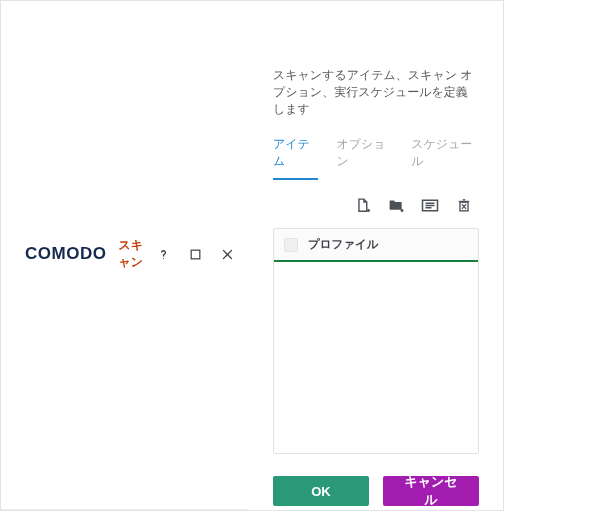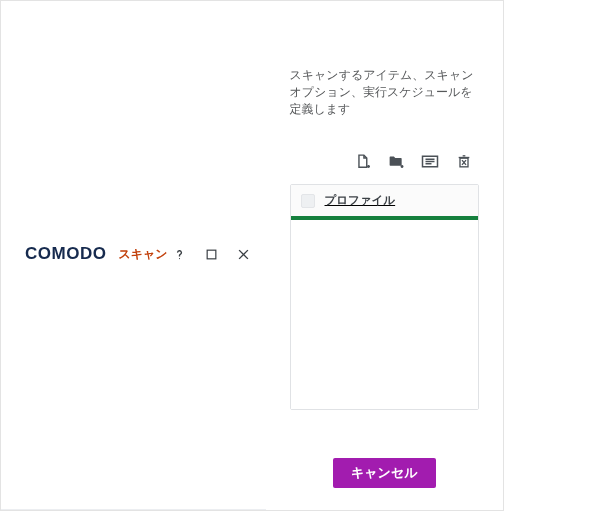--- a/index.html
+++ b/index.html
@@ -129,23 +129,22 @@
       height: 226px;
       display: flex;
       flex-direction: column;
       border-radius: 2px;
     }
     .list-header {
       display: flex;
       align-items: center;
       gap: 10px;
       padding: 8px 10px;
-      border-bottom: 4px solid #15803d;
+      border-bottom: 2px solid #15803d;
       background: #fbfbfb;
-      text-decoration: underline;
     }
     .header-check {
       width: 14px;
       height: 14px;
       background: #eef0f2;
       border: 1px solid #e3e5e8;
       border-radius: 2px;
       cursor: pointer;
     }
     .list-header-label {
@@ -214,20 +213,25 @@
         </svg>
       </div>
     </div>
   </div>
 
   <div class="content">
 
 
     <div class="subtitle">スキャンするアイテム、スキャン オプション、実行スケジュールを定義します</div>
 
+    <div class="tabs">
+      <div class="tab active">アイテム</div>
+      <div class="tab">オプション</div>
+      <div class="tab">スケジュール</div>
+    </div>
 
     <div class="panel">
       <div class="panel-toolbar">
         <div class="tb-btn">
           <svg width="17" height="17" viewBox="0 0 24 24" fill="none" stroke="currentColor" stroke-width="2">
             <path d="M7 3h7l4 4v13H7z"></path>
             <path d="M14 3v4h4" fill="none"></path>
             <line x1="18.5" y1="19" x2="22.5" y2="19" stroke-width="2.2"></line>
             <line x1="20.5" y1="17" x2="20.5" y2="21" stroke-width="2.2"></line>
           </svg>
@@ -263,16 +267,17 @@
       <div class="list-box">
         <div class="list-header">
           <div class="header-check"></div>
           <span class="list-header-label">プロファイル</span>
         </div>
         <div class="list-body"></div>
       </div>
     </div>
 
     <div class="footer">
+      <button class="btn btn-ok">OK</button>
       <button class="btn btn-cancel">キャンセル</button>
     </div>
   </div>
 </div>
 
 </body></html>

